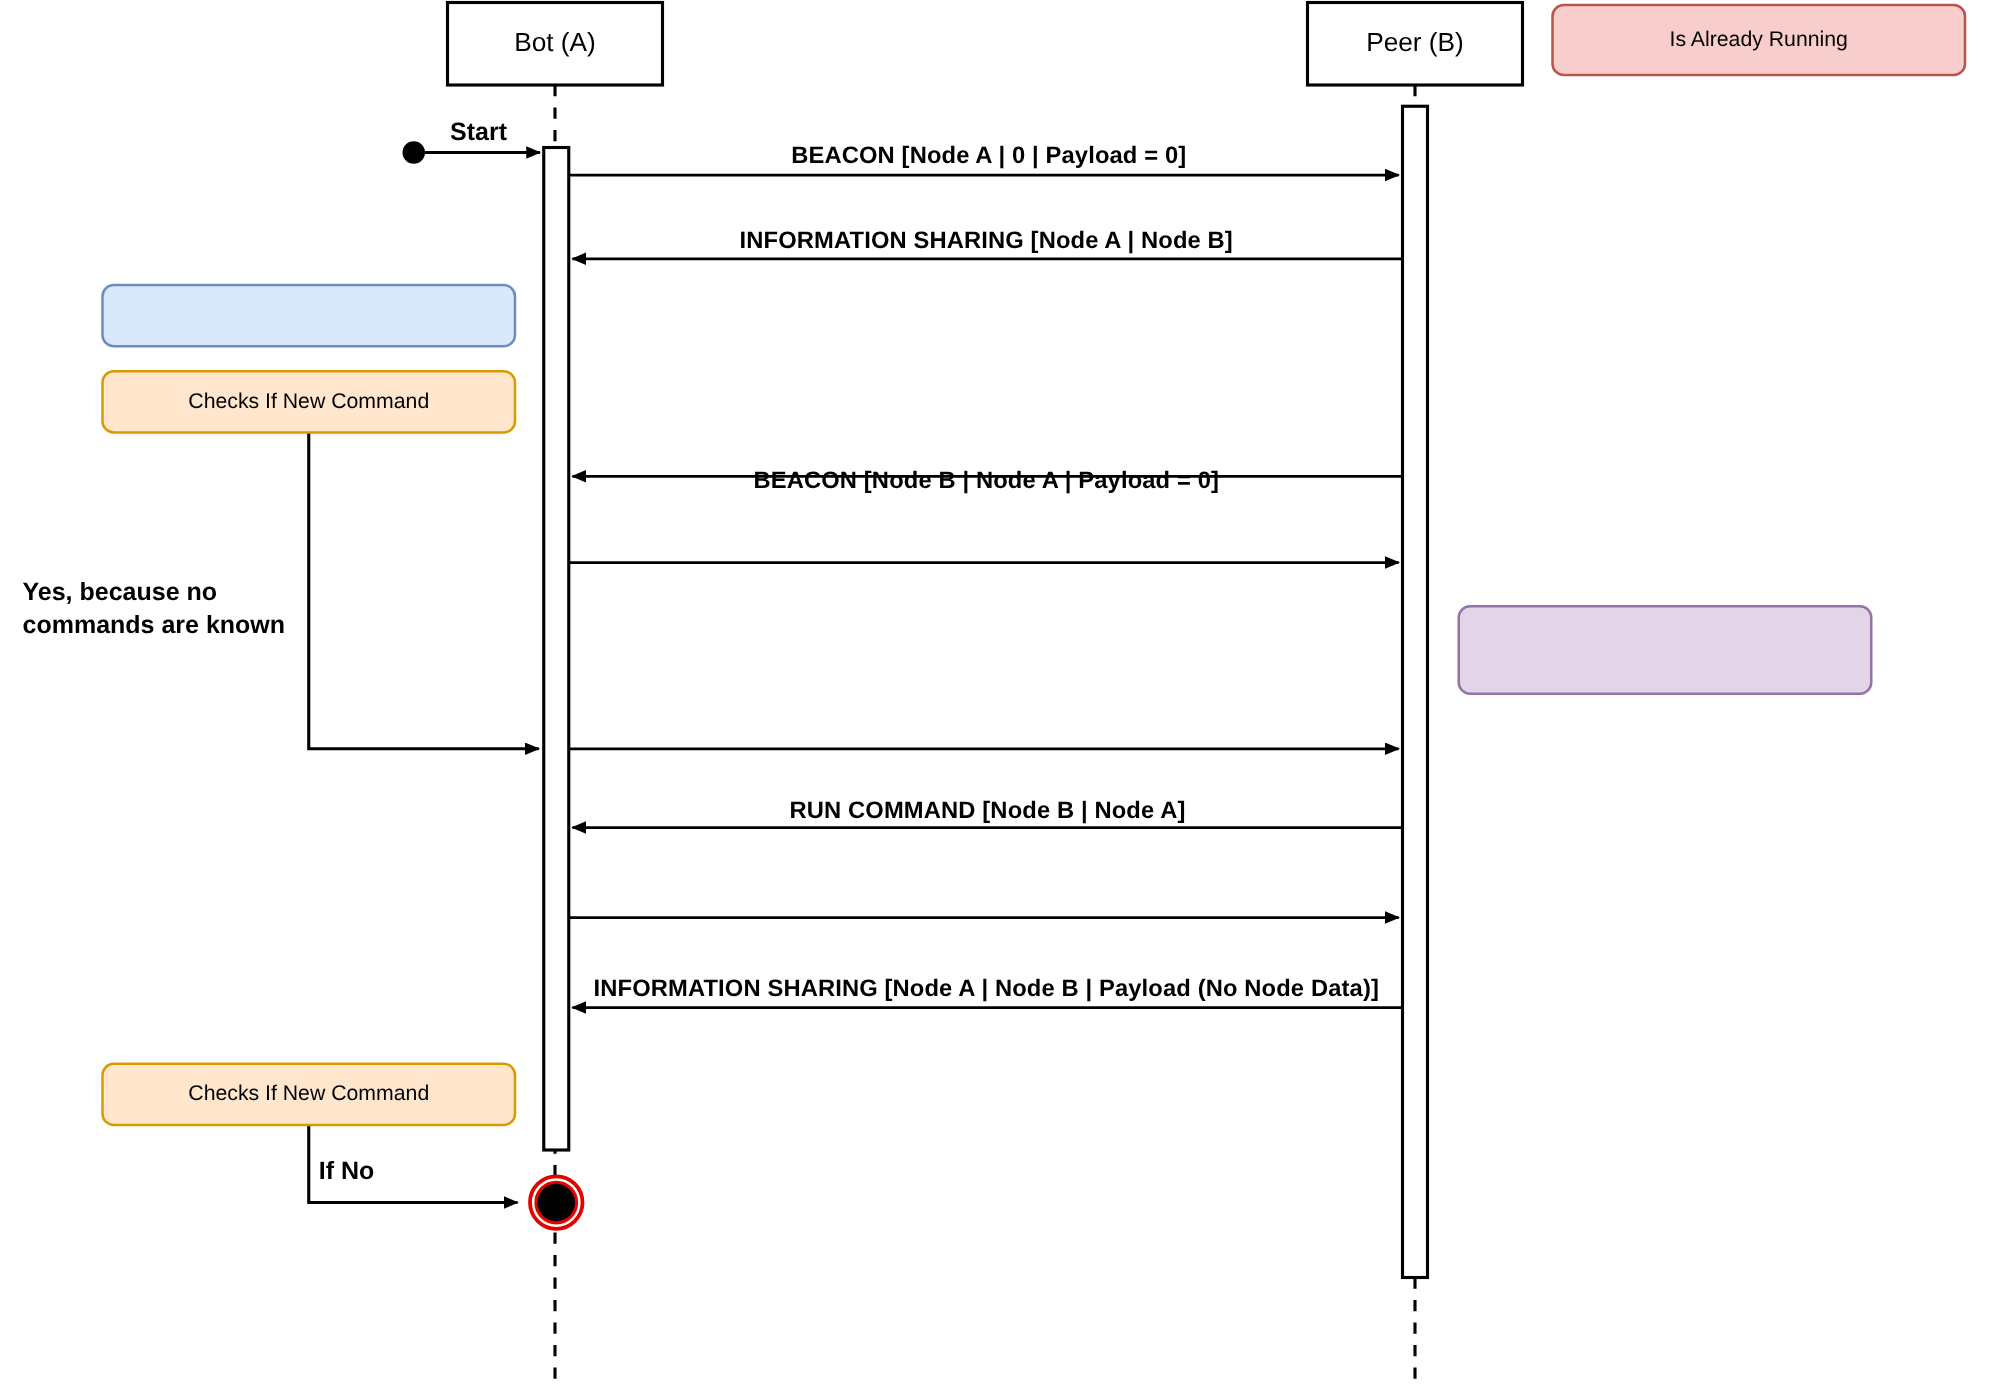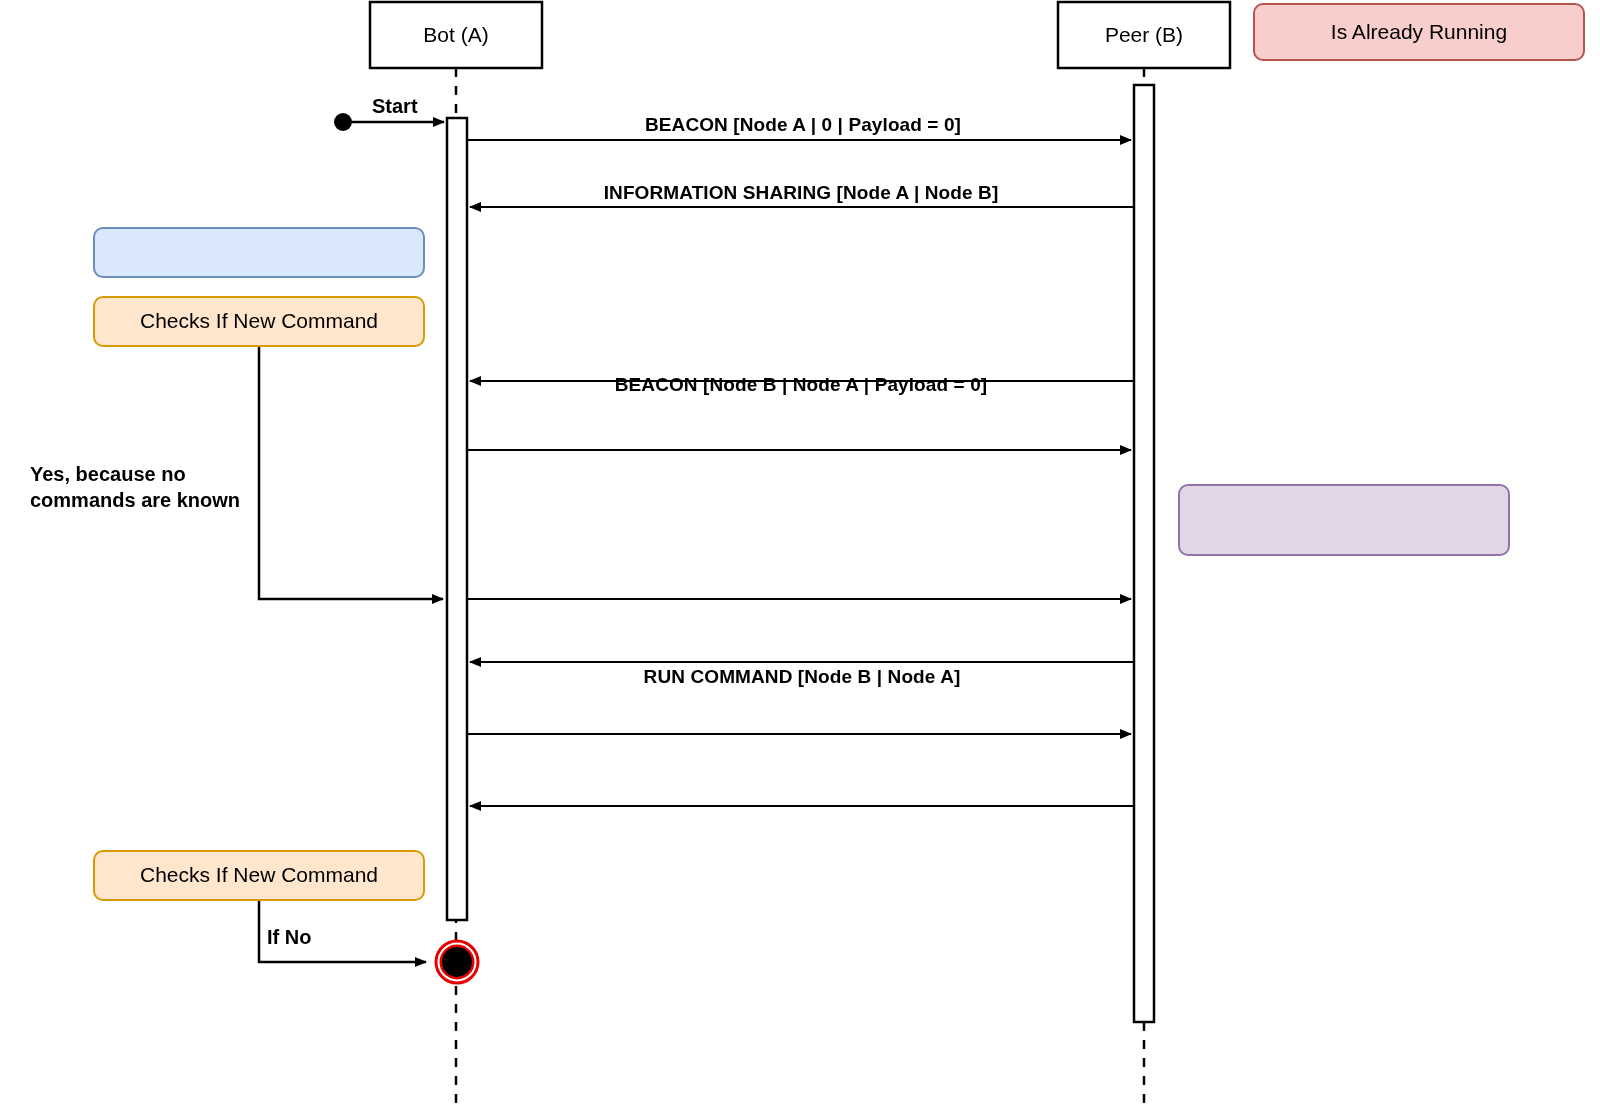--- a/index.html
+++ b/index.html
@@ -1,23 +1,23 @@
 <!DOCTYPE html>
 <html><head>
 <meta charset="utf-8">
 <style>
   html,body{margin:0;padding:0;background:#ffffff;}
   body{width:1600px;height:1114px;position:relative;overflow:hidden;
        font-family:"Liberation Sans","DejaVu Sans",sans-serif;color:#000;}
-  #canvas{position:absolute;left:16px;top:0;width:1288px;height:1114px;}
+  #canvas{position:absolute;left:4px;top:0;width:1288px;height:1114px;}
   svg{position:absolute;left:0;top:0;width:1600px;height:1114px;overflow:visible;}
   .lbl{position:absolute;white-space:nowrap;}
   .msg{font-size:19px;font-weight:bold;letter-spacing:.1px;transform:translateX(-50%);}
   .hdr{font-size:21px;font-weight:normal;transform:translate(-50%,-50%);}
-  .note{font-size:21px;font-weight:normal;text-align:right;transform:translate(-50%,-50%);line-height:30px;}
+  .note{font-size:17px;font-weight:normal;text-align:right;transform:translate(-50%,-50%);line-height:30px;}
   .plain{font-size:20px;font-weight:bold;}
   .boldlbl{font-size:20px;font-weight:bold;text-align:left;line-height:26px;}
 </style>
 </head>
 <body>
 
 <div id="canvas">
 
   <svg viewBox="0 0 1600 1114">
     <defs>
@@ -64,21 +64,22 @@
     <rect x="1163" y="485" width="330" height="70" rx="9" fill="#e1d5e7" stroke="#9673a6" stroke-width="2"></rect>
     <rect x="78" y="851" width="330" height="49" rx="9" fill="#ffe6cc" stroke="#d79b00" stroke-width="2"></rect>
   </svg>
 
   <div class="lbl hdr" style="left:440px;top:35px;">Bot (A)</div>
   <div class="lbl hdr" style="left:1128px;top:35px;">Peer (B)</div>
 
   <div class="lbl msg" style="left:787px;top:114px;">BEACON [Node A | 0 | Payload = 0]</div>
   <div class="lbl msg" style="left:785px;top:182px;">INFORMATION SHARING [Node A | Node B]</div>
   <div class="lbl msg" style="left:785px;top:356px;margin-top:18px;">BEACON [Node B | Node A | Payload = 0]</div>
-  <div class="lbl msg" style="left:786px;top:638px;margin-top:28px;">RUN COMMAND [Node B | Node A]</div>
+  <div class="lbl msg" style="left:786px;top:638px;">RUN COMMAND [Node B | Node A]</div>
+  <div class="lbl msg" style="left:785px;top:781px;">INFORMATION SHARING [Node A | Node B | Payload (No Node Data)]</div>
 
   <div class="lbl note" style="left:1403px;top:32px;">Is Already Running</div>
   <div class="lbl note" style="left:243px;top:321px;">Checks If New Command</div>
   <div class="lbl note" style="left:243px;top:875px;">Checks If New Command</div>
 
   <div class="lbl plain" style="left:356px;top:95px;">Start</div>
   <div class="lbl boldlbl" style="left:14px;top:461px;width:220px;white-space:pre;">Yes, because no
 commands are known</div>
   <div class="lbl boldlbl" style="left:251px;top:924px;white-space:pre;">If No</div>
 

